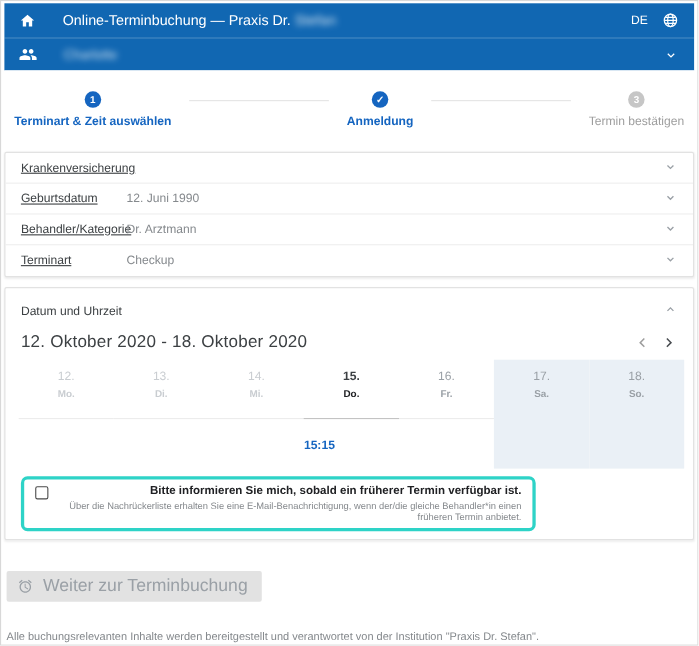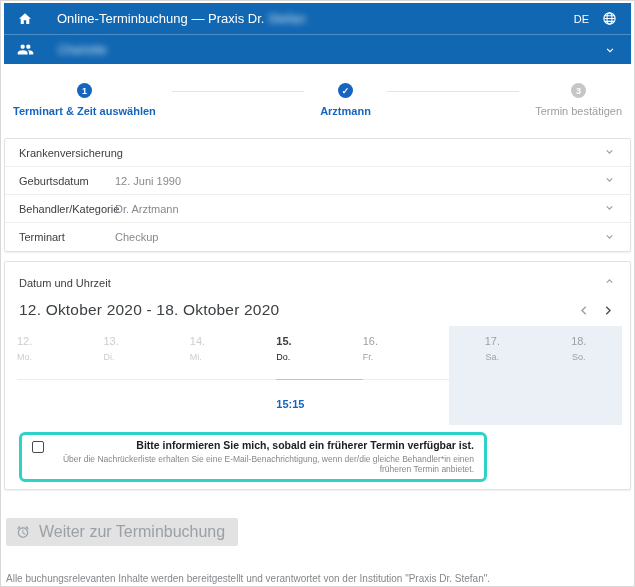--- a/index.html
+++ b/index.html
@@ -29,33 +29,33 @@
   .step.upcoming .slabel { color:#9e9e9e; font-weight:normal; }
   .sline { flex:1; height:1px; background:#e4e4e4; margin:8px 16px 0 16px; }
 
   
   .card { margin:0 0 9px 0; border:1px solid #e2e2e2; border-radius:2px; background:#fff;
           box-shadow:0 1px 2px rgba(0,0,0,.07); }
 
   .frow { display:flex; align-items:center; height:28px; padding:0 14px; border-bottom:1px solid #eeeeee;
           font-size:11px; cursor:pointer; }
   .frow:last-child { border-bottom:none; }
-  .flabel { width:96px; color:#3c4043; }
+  .flabel { width:96px; color:#3c4043;text-decoration:underline; }
   .fvalue { flex:1; color:#85898d; }
 
   
   .sched-head { display:flex; align-items:center; padding:13px 14px 0 14px; font-size:11px; color:#3c4043; }
   .week-row { display:flex; align-items:center; padding:11px 14px 4px 14px; }
   .week-title { font-size:15.5px; color:#3c4043; letter-spacing:.2px; }
   .nav-arrow { display:flex; align-items:center; justify-content:center; width:18px; height:18px; cursor:pointer; margin-left:5px; }
 
   .cal-grid { display:grid; grid-template-columns:repeat(7,1fr); grid-template-rows:54px 45px; margin:3px 8px 0 12px; }
-  .day-head { grid-row:1; padding-top:9px; border-bottom:1px solid #ececec; }
+  .day-head { grid-row:1; text-align:center; padding-top:9px; border-bottom:1px solid #ececec; }
   .day-num { font-size:11px; color:#9aa0a6; }
-  .day-name { font-size:9px; font-weight:normal; color:#9aa0a6; margin-top:5px; }
+  .day-name { font-size:9px; font-weight:bold; color:#9aa0a6; margin-top:5px; }
   .day-head.disabled .day-num, .day-head.disabled .day-name { color:#c9cdd1; }
   .day-head.selected { border-bottom-color:#c3c3c3; }
   .day-head.selected .day-num { color:#3c4043; font-weight:bold; }
   .day-head.selected .day-name { color:#202124; }
   .slot-cell { grid-row:2; text-align:left; padding-top:14px; }
   .slot-time { font-size:11px; font-weight:bold; color:#1565c0; cursor:pointer; }
   .weekend-block { grid-row:1/3; background:#eaf0f6; text-align:center; padding-top:9px; }
 
   
   .waitlist { margin:7px 0 0 14px; width:468px; border:3px solid #2ed3c7; border-radius:6px; background:#fff;
@@ -118,21 +118,21 @@
 
   
   <nav class="stepper">
     <div class="step active">
       <div class="dot">1</div>
       <div class="slabel">Terminart &amp; Zeit auswählen</div>
     </div>
     <div class="sline"></div>
     <div class="step done">
       <div class="dot">✓</div>
-      <div class="slabel">Arztmann</div>
+      <div class="slabel">Anmeldung</div>
     </div>
     <div class="sline"></div>
     <div class="step upcoming">
       <div class="dot">3</div>
       <div class="slabel">Termin bestätigen</div>
     </div>
   </nav>
 
   
   <section class="card">

